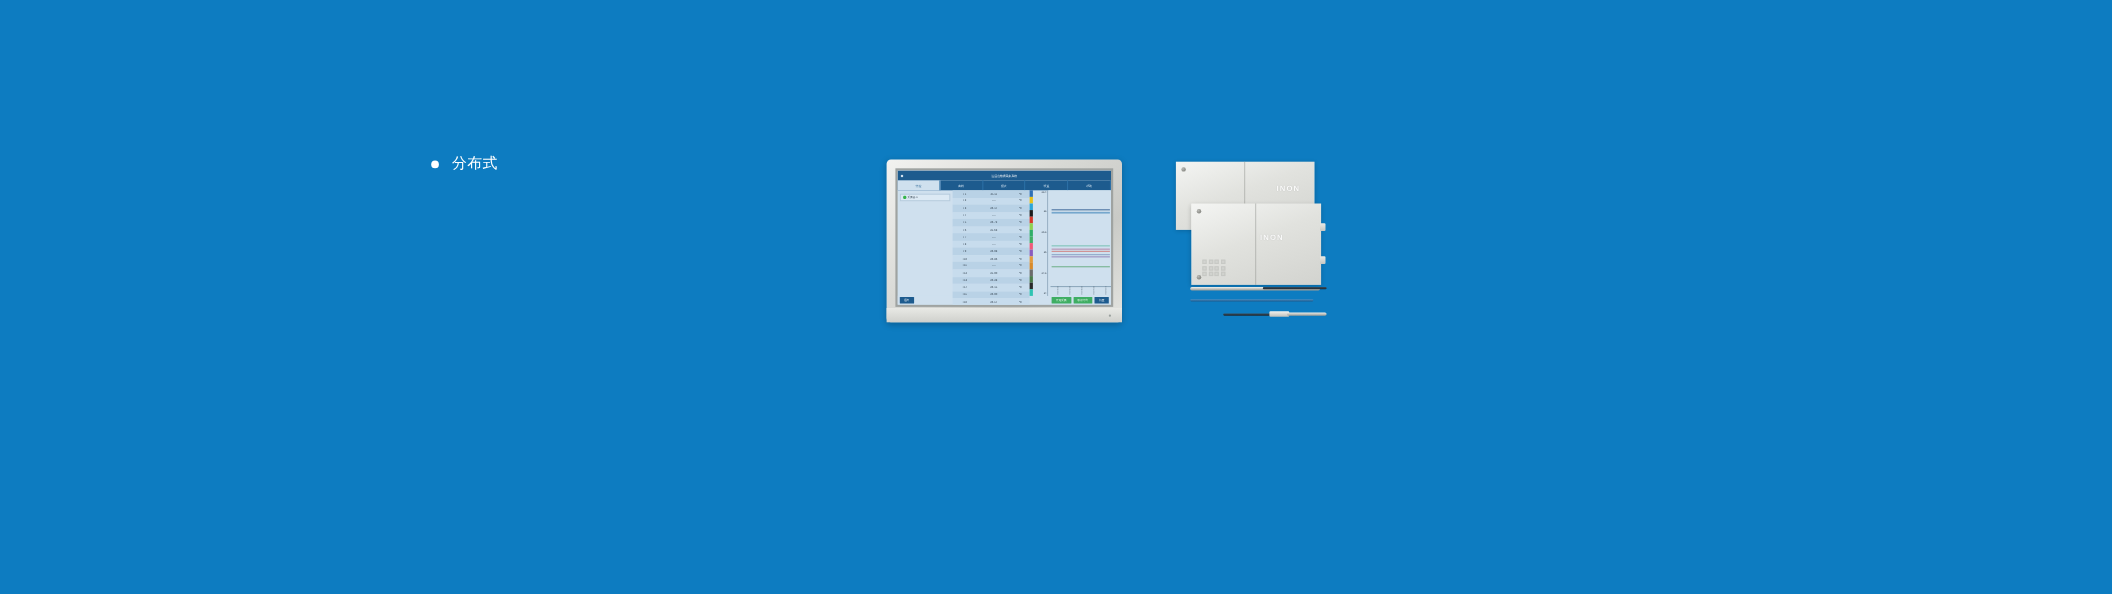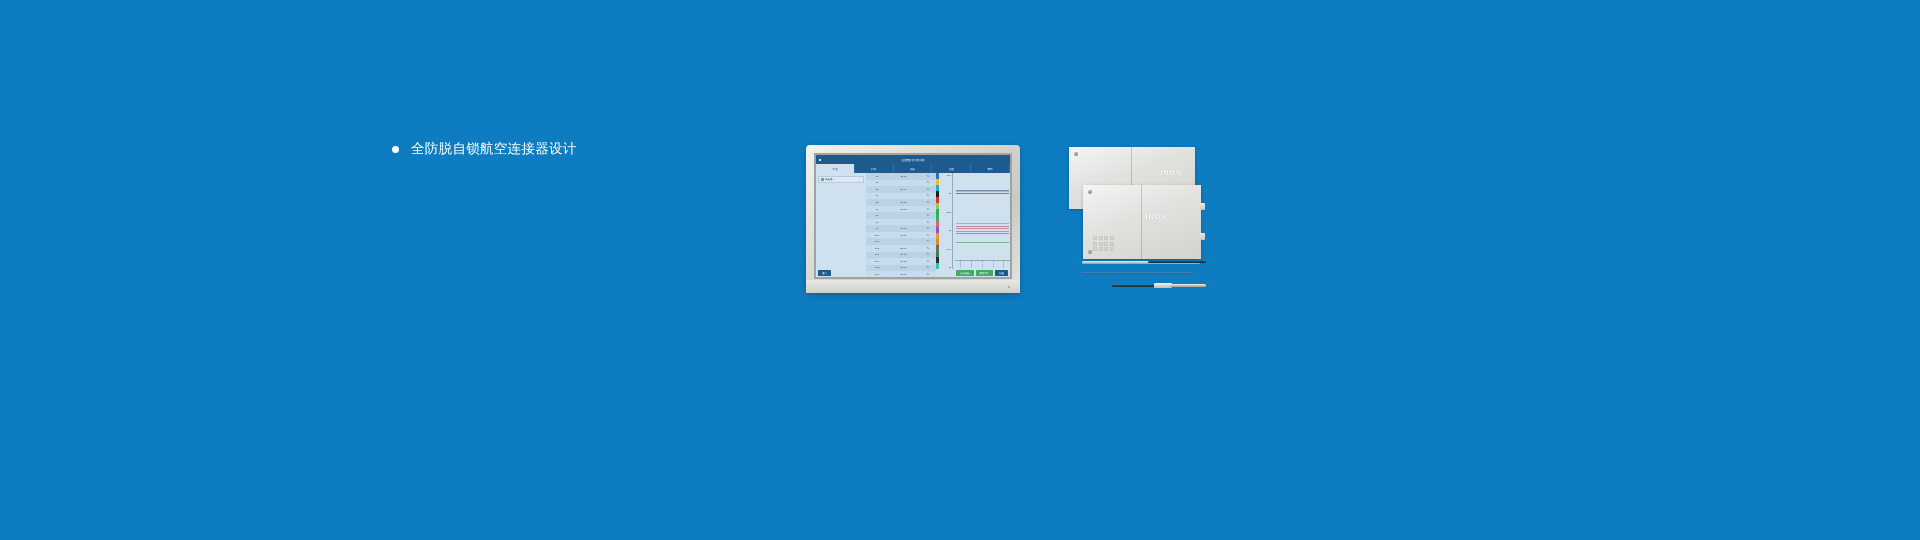--- a/index.html
+++ b/index.html
@@ -346,21 +346,21 @@
 </style>
 </head>
 <body>
 
 <div class="banner">
 
   <div class="copy">
     <ul class="feature-list">
       <li class="feature-item">
         <span class="bullet-dot"></span>
-        <span class="feature-label">全防脱自锁航空连接器设计</span>
+        <span class="feature-label">分布式</span>
       </li>
     </ul>
   </div>
 
   <div class="monitor">
     <div class="monitor-bezel"></div>
     <div class="monitor-inner">
       <div class="screen">
 
         <div class="screen-titlebar">

